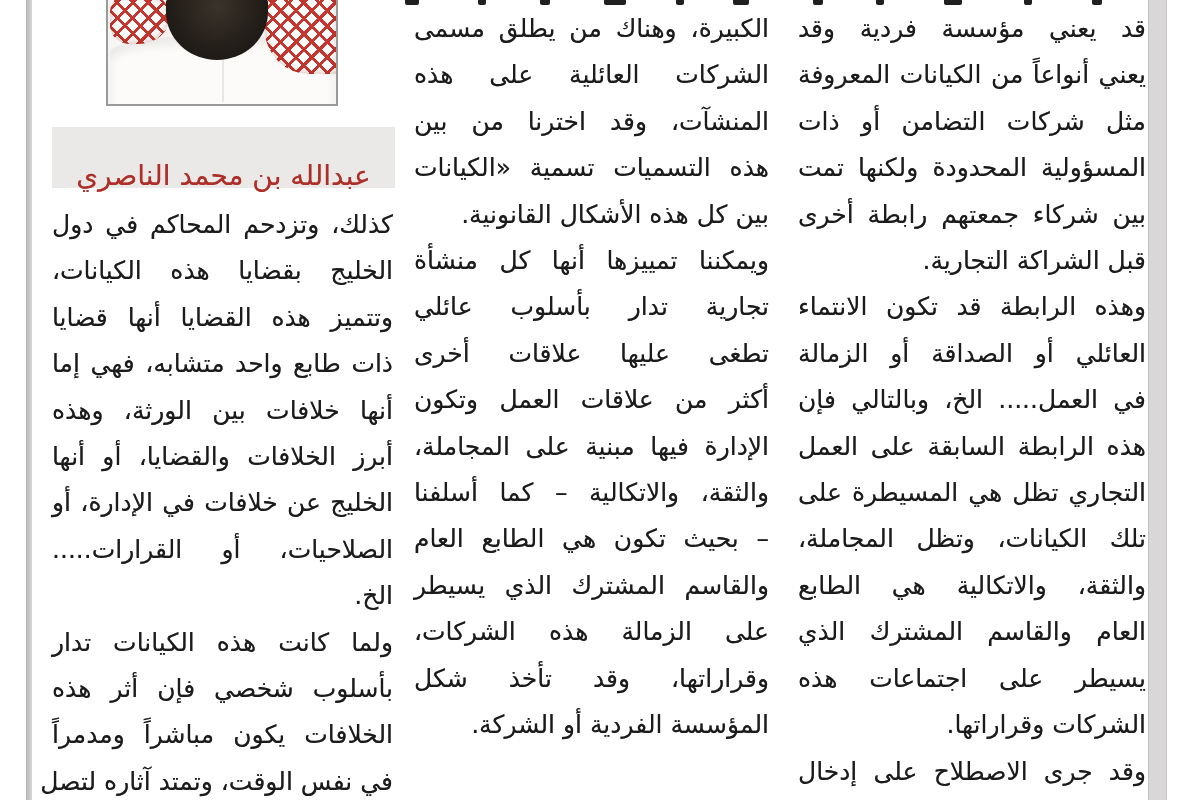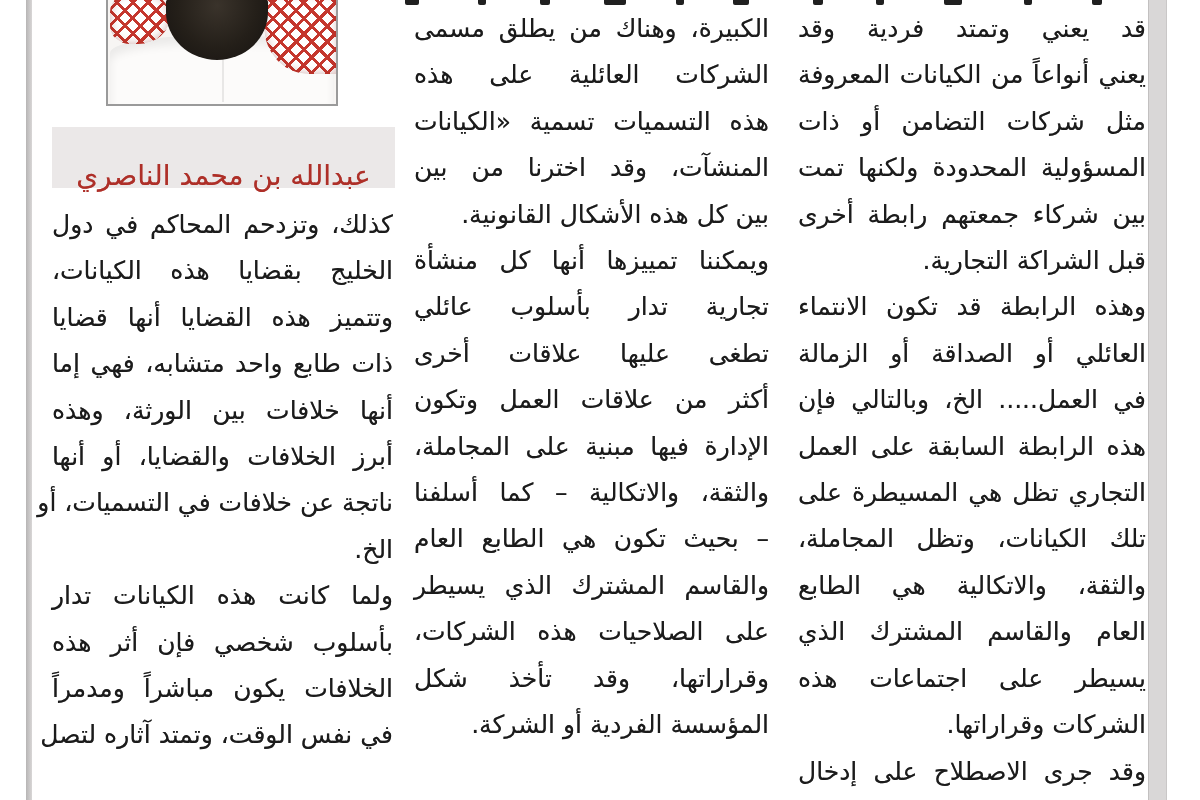--- a/index.html
+++ b/index.html
@@ -66,64 +66,65 @@
     <div class="ghutra ghutra-l"></div>
     <div class="ghutra ghutra-r"></div>
     <div class="beard"></div>
   </div>
 
   <div class="byline">
     <span>عبدالله بن محمد الناصري</span>
   </div>
 
   <div class="col col-right">
-      <div class="line">قد يعني وتمتد فردية وقد</div>
+      <div class="line">قد يعني مؤسسة فردية وقد</div>
       <div class="line">يعني أنواعاً من الكيانات المعروفة</div>
       <div class="line">مثل شركات التضامن أو ذات</div>
       <div class="line">المسؤولية المحدودة ولكنها تمت</div>
       <div class="line">بين شركاء جمعتهم رابطة أخرى</div>
       <div class="line end">قبل الشراكة التجارية.</div>
       <div class="line">وهذه الرابطة قد تكون الانتماء</div>
       <div class="line">العائلي أو الصداقة أو الزمالة</div>
       <div class="line">في العمل..... الخ، وبالتالي فإن</div>
       <div class="line">هذه الرابطة السابقة على العمل</div>
       <div class="line">التجاري تظل هي المسيطرة على</div>
       <div class="line">تلك الكيانات، وتظل المجاملة،</div>
       <div class="line">والثقة، والاتكالية هي الطابع</div>
       <div class="line">العام والقاسم المشترك الذي</div>
       <div class="line">يسيطر على اجتماعات هذه</div>
       <div class="line end">الشركات وقراراتها.</div>
       <div class="line">وقد جرى الاصطلاح على إدخال</div>
     </div>
   <div class="col col-middle">
       <div class="line">الكبيرة، وهناك من يطلق مسمى</div>
       <div class="line">الشركات العائلية على هذه</div>
+      <div class="line">المنشآت، وقد اخترنا من بين</div>
       <div class="line">هذه التسميات تسمية «الكيانات</div>
-      <div class="line">المنشآت، وقد اخترنا من بين</div>
       <div class="line end">بين كل هذه الأشكال القانونية.</div>
       <div class="line">ويمكننا تمييزها أنها كل منشأة</div>
       <div class="line">تجارية تدار بأسلوب عائلي</div>
       <div class="line">تطغى عليها علاقات أخرى</div>
       <div class="line">أكثر من علاقات العمل وتكون</div>
       <div class="line">الإدارة فيها مبنية على المجاملة،</div>
       <div class="line">والثقة، والاتكالية – كما أسلفنا</div>
       <div class="line">– بحيث تكون هي الطابع العام</div>
       <div class="line">والقاسم المشترك الذي يسيطر</div>
-      <div class="line">على الصلاحيات هذه الشركات،</div>
+      <div class="line">على الزمالة هذه الشركات،</div>
       <div class="line">وقراراتها، وقد تأخذ شكل</div>
       <div class="line end">المؤسسة الفردية أو الشركة.</div>
     </div>
   <div class="col col-left">
       <div class="line">كذلك، وتزدحم المحاكم في دول</div>
       <div class="line">الخليج بقضايا هذه الكيانات،</div>
       <div class="line">وتتميز هذه القضايا أنها قضايا</div>
       <div class="line">ذات طابع واحد متشابه، فهي إما</div>
       <div class="line">أنها خلافات بين الورثة، وهذه</div>
       <div class="line">أبرز الخلافات والقضايا، أو أنها</div>
-      <div class="line">ناتجة عن خلافات في التسميات، أو</div>
+      <div class="line">الخليج عن خلافات في الإدارة، أو</div>
+      <div class="line">الصلاحيات، أو القرارات.....</div>
       <div class="line end">الخ.</div>
       <div class="line">ولما كانت هذه الكيانات تدار</div>
       <div class="line">بأسلوب شخصي فإن أثر هذه</div>
       <div class="line">الخلافات يكون مباشراً ومدمراً</div>
       <div class="line">في نفس الوقت، وتمتد آثاره لتصل</div>
     </div>
 
 <div class="mark" style="left: 405px; width: 14px;"></div>
     <div class="mark" style="left: 478px; width: 8px;"></div>
     <div class="mark" style="left: 540px; width: 10px;"></div>

